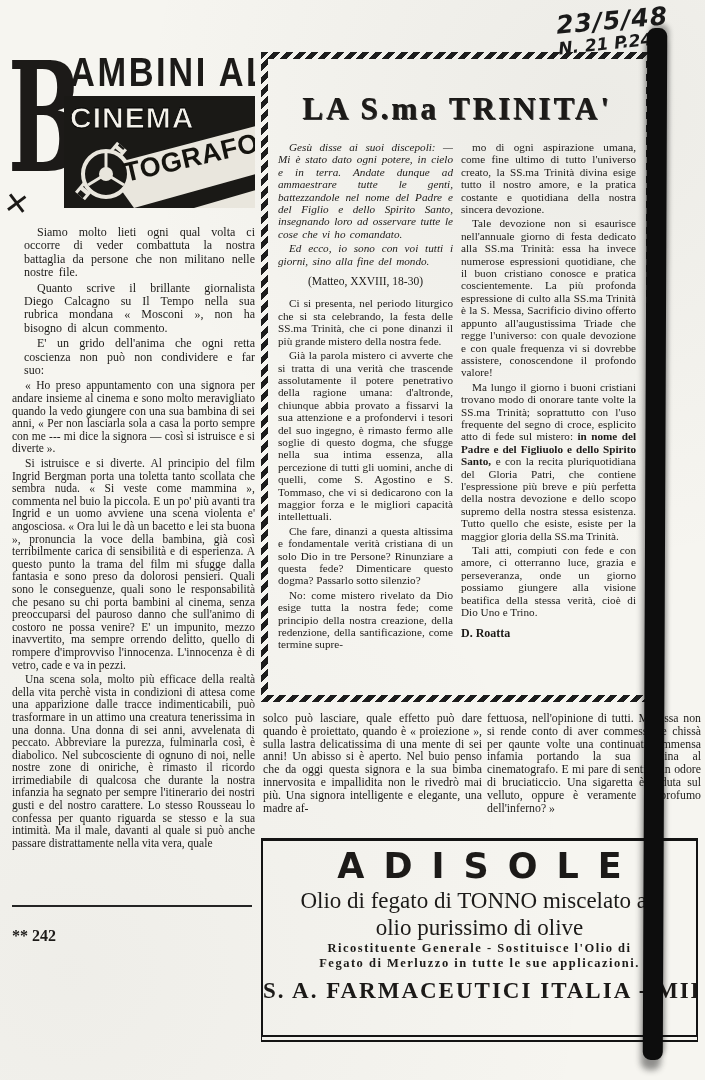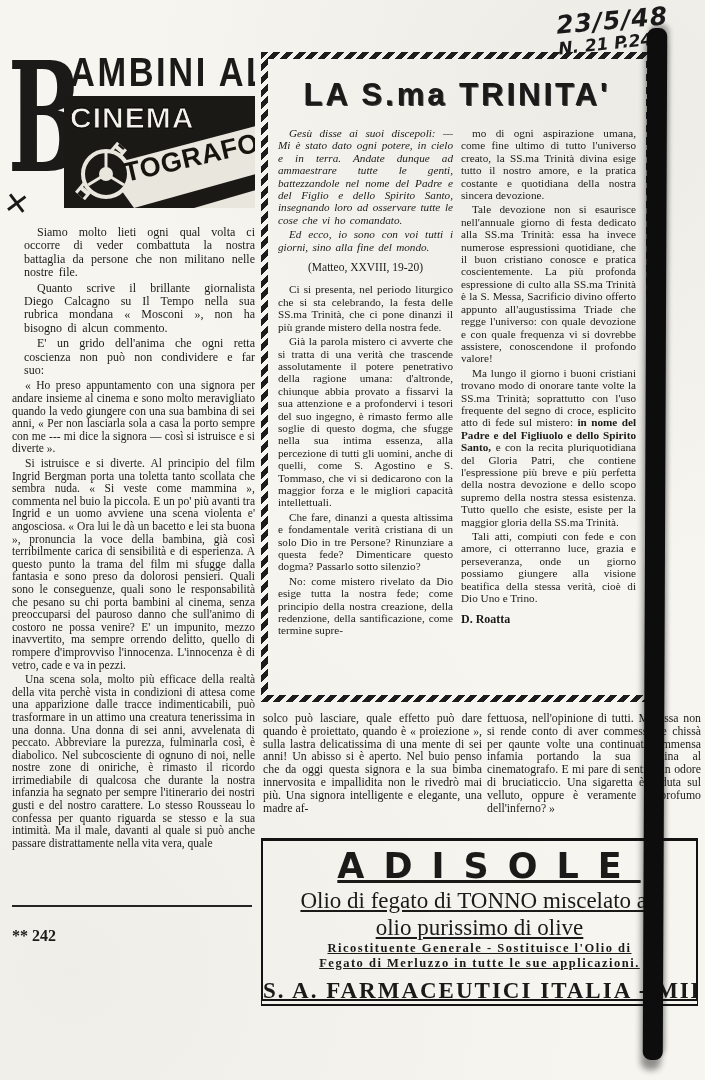--- a/index.html
+++ b/index.html
@@ -52,41 +52,41 @@
   .footnote { position:absolute; left:12px; top:905px; width:240px; border-top:2px solid #242424; padding-top:20px;
     font-size:16px; font-weight:bold; font-family:"Liberation Serif",serif; }
   
   .trinity-box {
     position:absolute; left:261px; top:52px; width:392px; height:650px;
     border:7px solid transparent;
     border-image: repeating-linear-gradient(135deg, #1d1d1d 0 5px, rgba(0,0,0,0) 5px 9px) 7;
     padding:4px 10px; box-sizing:border-box; overflow:hidden;
   }
   .trinity-title {
-    text-align:center; font-family:Liberation Sans, sans-serif; font-weight:bold;
-    font-size:31px; letter-spacing:3px; margin:14px 0 14px 0;
+    text-align:center; font-family:Liberation Serif, serif; font-weight:bold;
+    font-size:31px; letter-spacing:3px; margin:28px 0 14px 0;
     text-shadow:1px 1px 0 #3a3a3a;
   }
   .trinity-cols { display:flex; gap:8px; }
   .tcol { width:50%; }
   .tcol p { margin:0 0 2px 0; text-align:justify; text-indent:11px; font-size:11.2px; line-height:12.4px; }
   .tcol p.gospel { font-style:italic; word-spacing:1.5px; }
   .tcol p.cite { text-align:center; text-indent:0; margin:8px 0 10px 0; font-size:11.5px; }
   .signature { text-align:left; font-weight:bold; font-size:12px; margin-top:8px; padding-right:6px; }
   
   .cont-col { position:absolute; top:712px; overflow:hidden; }
   .cont-left { left:263px; width:219px; height:126px; }
   .cont-right { left:487px; width:214px; height:126px; }
   .cont-col p { text-indent:0; font-size:11.8px; line-height:12.8px; }
   
   .ad-box {
-    position:absolute; left:261px; top:838px; width:437px; height:168px;
+    position:absolute; left:261px; top:838px; width:437px; height:204px;
     border-top:3px solid #141414; border-bottom:7px double #141414;
     border-left:2px solid #141414; border-right:2px solid #141414;
-    box-sizing:border-box; text-align:center; overflow:hidden;text-decoration:underline;
+    box-sizing:border-box; text-align:center; overflow:hidden;
   }
   .ad-brand {
     margin-top:5px; font-family:"DejaVu Sans", sans-serif; font-weight:bold;
     font-size:35px; letter-spacing:19px; text-indent:19px;
   }
   .ad-line1 { font-size:23px; margin-top:2px; white-space:nowrap; }
   .ad-line2 { font-size:23px; margin-top:1px; }
   .ad-sub { font-size:12.5px; font-weight:bold; letter-spacing:1.5px; line-height:15px; }
   .ad-company { font-size:23px; font-weight:bold; letter-spacing:2px; margin-top:7px; white-space:nowrap; }
 </style>
@@ -131,21 +131,21 @@
   </div>
 
   <div class="footnote">** 242</div>
 
   <div class="trinity-box">
     <div class="trinity-title">LA S.ma TRINITA'</div>
     <div class="trinity-cols">
       <div class="tcol">
         <p class="gospel">Gesù disse ai suoi discepoli: — Mi è stato dato ogni potere, in cielo e in terra. Andate dunque ad ammaestrare tutte le genti, battezzandole nel nome del Padre e del Figlio e dello Spirito Santo, insegnando loro ad osservare tutte le cose che vi ho comandato.</p>
         <p class="gospel">Ed ecco, io sono con voi tutti i giorni, sino alla fine del mondo.</p>
-        <p class="cite">(Matteo, XXVIII, 19-20)</p>
+        <p class="cite">(Matteo, XXVIII, 18-30)</p>
         <p>Ci si presenta, nel periodo liturgico che si sta celebrando, la festa delle SS.ma Trinità, che ci pone dinanzi il più grande mistero della nostra fede.</p>
         <p>Già la parola mistero ci avverte che si tratta di una verità che trascende assolutamente il potere penetrativo della ragione umana: d'altronde, chiunque abbia provato a fissarvi la sua attenzione e a profondervi i tesori del suo ingegno, è rimasto fermo alle soglie di questo dogma, che sfugge nella sua intima essenza, alla percezione di tutti gli uomini, anche di quelli, come S. Agostino e S. Tommaso, che vi si dedicarono con la maggior forza e le migliori capacità intellettuali.</p>
         <p>Che fare, dinanzi a questa altissima e fondamentale verità cristiana di un solo Dio in tre Persone? Rinunziare a questa fede? Dimenticare questo dogma? Passarlo sotto silenzio?</p>
         <p>No: come mistero rivelato da Dio esige tutta la nostra fede; come principio della nostra creazione, della redenzione, della santificazione, come termine supre-</p>
       </div>
       <div class="tcol">
         <p>mo di ogni aspirazione umana, come fine ultimo di tutto l'universo creato, la SS.ma Trinità divina esige tutto il nostro amore, e la pratica costante e quotidiana della nostra sincera devozione.</p>
         <p>Tale devozione non si esaurisce nell'annuale giorno di festa dedicato alla SS.ma Trinità: essa ha invece numerose espressioni quotidiane, che il buon cristiano conosce e pratica coscientemente. La più profonda espressione di culto alla SS.ma Trinità è la S. Messa, Sacrificio divino offerto appunto all'augustissima Triade che regge l'universo: con quale devozione e con quale frequenza vi si dovrebbe assistere, conoscendone il profondo valore!</p>
         <p><span>Ma lungo il giorno i buoni cristiani trovano modo di onorare tante volte la SS.ma Trinità; soprattutto con l'uso frequente del segno di croce, esplicito atto di fede sul mistero: </span><b>in nome del Padre e del Figliuolo e dello Spirito Santo, </b><span>e con la recita pluriquotidiana del Gloria Patri, che contiene l'espressione più breve e più perfetta della nostra devozione e dello scopo supremo della nostra stessa esistenza. Tutto quello che esiste, esiste per la maggior gloria della SS.ma Trinità.</span></p>
         <p>Tali atti, compiuti con fede e con amore, ci otterranno luce, grazia e perseveranza, onde un giorno possiamo giungere alla visione beatifica della stessa verità, cioè di Dio Uno e Trino.</p>

